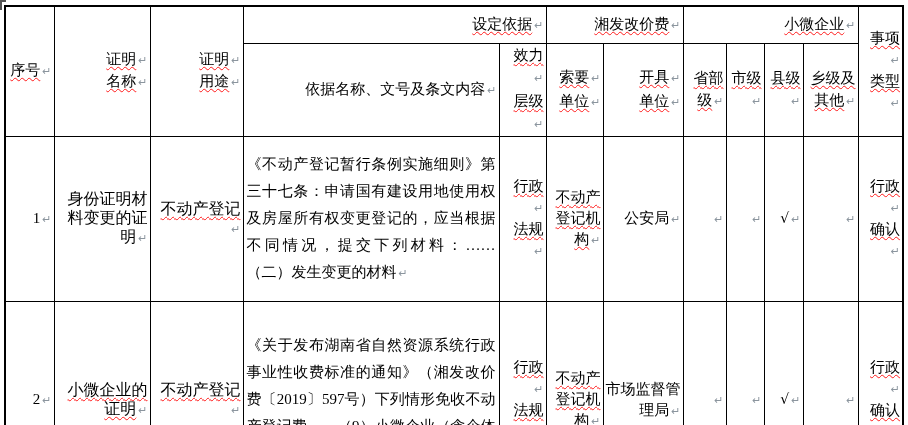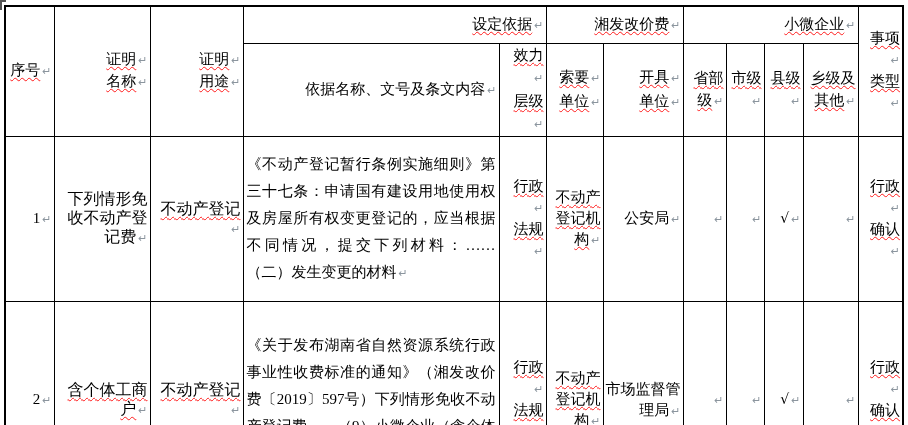--- a/index.html
+++ b/index.html
@@ -120,21 +120,21 @@
       <td>
         <span class="t sp">乡级及其他</span><span class="pm">↵</span>
       </td>
     </tr>
 
     <tr class="drow1">
       <td>
         <span class="t num">1</span><span class="pm">↵</span>
       </td>
       <td class="fs16">
-        <span class="t">下列情形免收不动产登记费</span><span class="pm">↵</span>
+        <span class="t">身份证明材料变更的证明</span><span class="pm">↵</span>
       </td>
       <td class="fs16">
         <span class="t sp">不动产登记</span><span class="pm">↵</span>
       </td>
       <td class="basis-cell">
         <span class="t">《不动产登记暂行条例实施细则》第三十七条：申请国有建设用地使用权及房屋所有权变更登记的，应当根据不同情况，提交下列材料：……（二）发生变更的材料</span><span class="pm">↵</span>
       </td>
       <td>
         <span class="ln"><span class="t sp">行政</span><span class="pm">↵</span></span>
         <span class="ln"><span class="t sp">法规</span><span class="pm">↵</span></span>
@@ -161,21 +161,21 @@
         <span class="ln"><span class="t sp">行政</span><span class="pm">↵</span></span>
         <span class="ln"><span class="t sp">确认</span><span class="pm">↵</span></span>
       </td>
     </tr>
 
     <tr class="drow2">
       <td>
         <span class="t num">2</span><span class="pm">↵</span>
       </td>
       <td class="fs16">
-        <span class="t sp">含个体工商户</span><span class="pm">↵</span>
+        <span class="t sp">小微企业的证明</span><span class="pm">↵</span>
       </td>
       <td class="fs16">
         <span class="t sp">不动产登记</span><span class="pm">↵</span>
       </td>
       <td class="basis-cell indent">
         <span class="t">《关于发布湖南省自然资源系统行政事业性收费标准的通知》（湘发改价费〔2019〕597号）下列情形免收不动产登记费……（9）小微企业（含个体工商户）办理不动产登记</span><span class="pm">↵</span>
       </td>
       <td>
         <span class="ln"><span class="t sp">行政</span><span class="pm">↵</span></span>
         <span class="ln"><span class="t sp">法规</span><span class="pm">↵</span></span>

